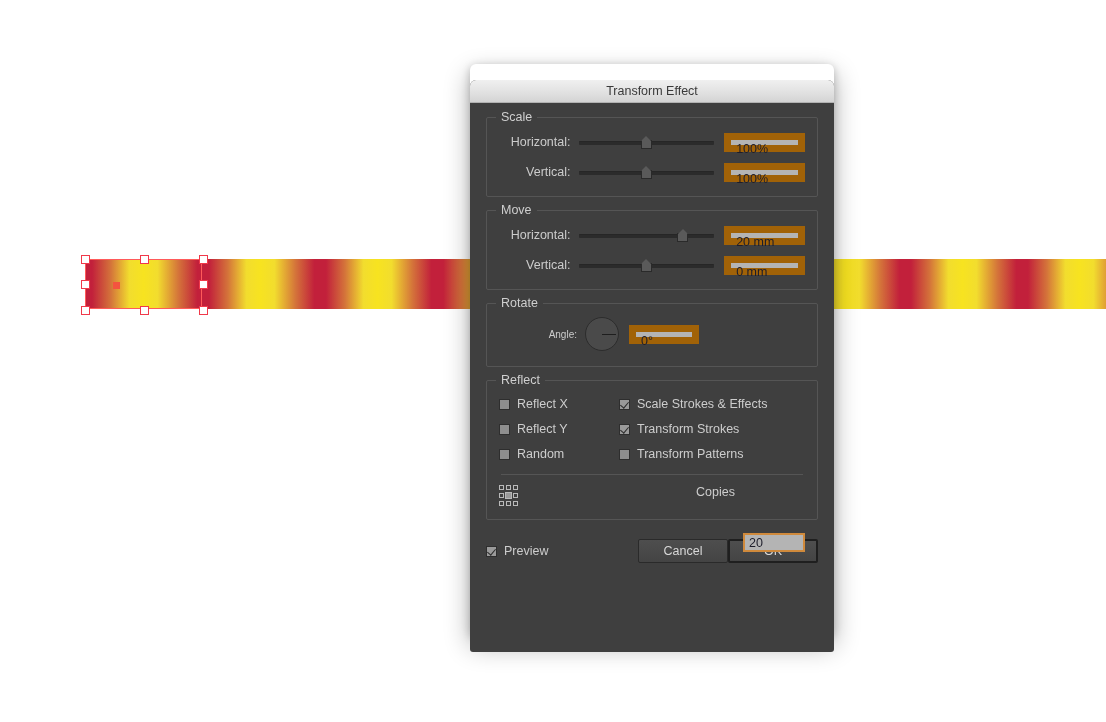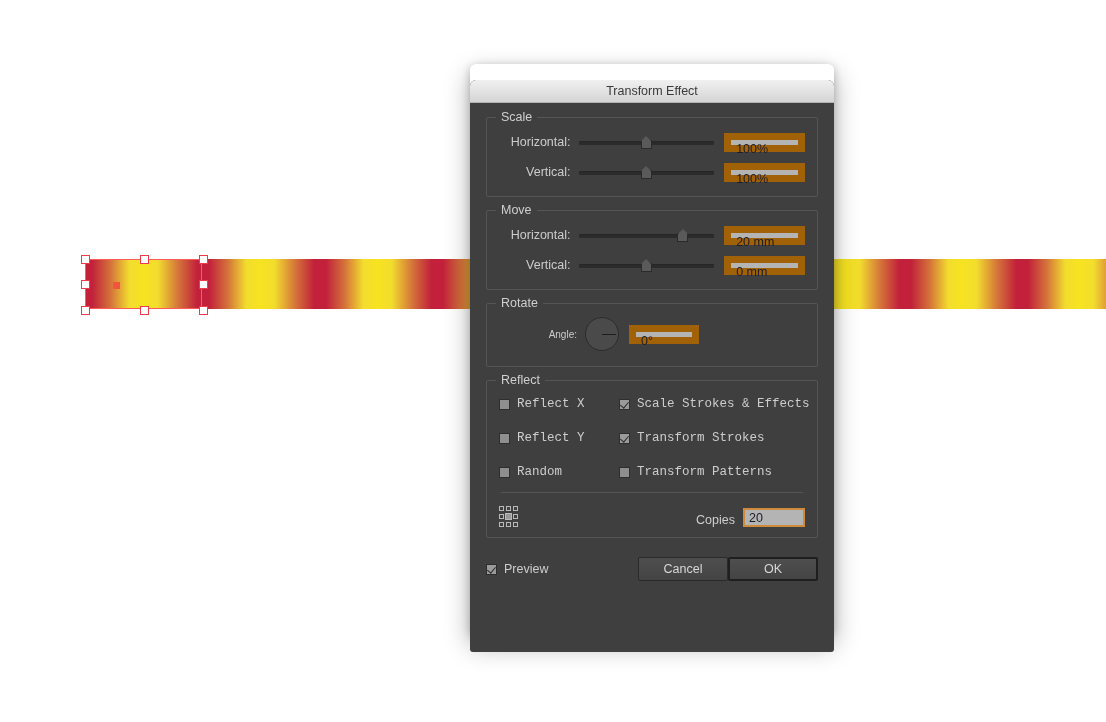--- a/index.html
+++ b/index.html
@@ -186,20 +186,21 @@
     font-size: 12.5px;
     padding: 2px 5px;
     box-sizing: border-box;
     height: 19px;
     line-height: 14px;
     width: 86px;
   }
   .value-field.highlighted {
     border: 2px solid #d08a3c;
     padding: 1px 4px;
+    margin-top: 48px;
   }
 
   
   .angle-row {
     display: flex;
     align-items: center;
     height: 36px;
     padding-left: 0;
   }
   .angle-label {
@@ -225,22 +226,21 @@
     height: 1px;
     background: #1e1e1e;
     transform-origin: 0 50%;
   }
   .angle-field { width: 70px; }
 
   
   .opt-grid {
     display: grid;
     grid-template-columns: 120px 1fr;
-    row-gap: 20px;
-    font-family: Liberation Mono, monospace;
+    row-gap: 11px;
   }
   .checkbox-item {
     display: flex;
     align-items: center;
     font-size: 12.5px;
     color: #cdcdcd;
     white-space: nowrap;
   }
   .cb {
     width: 11px; height: 11px;
@@ -264,21 +264,21 @@
     background: #9a9a9a;
   }
 
   .opt-divider {
     height: 1px;
     background: #555555;
     margin: 13px 2px 10px 2px;
   }
   .copies-row {
     display: flex;
-    align-items: flex-end;
+    align-items: flex-start;
     height: 24px;
   }
   .ref-grid {
     width: 19px;
     height: 21px;
     position: relative;
     flex: none;
   }
   .copies-spacer { flex: 1; }
   .copies-label {

